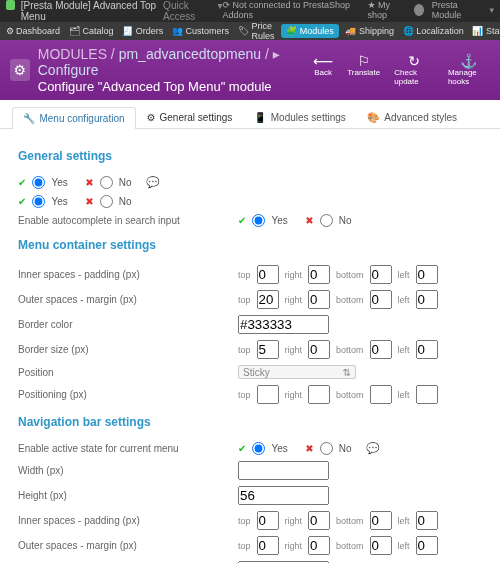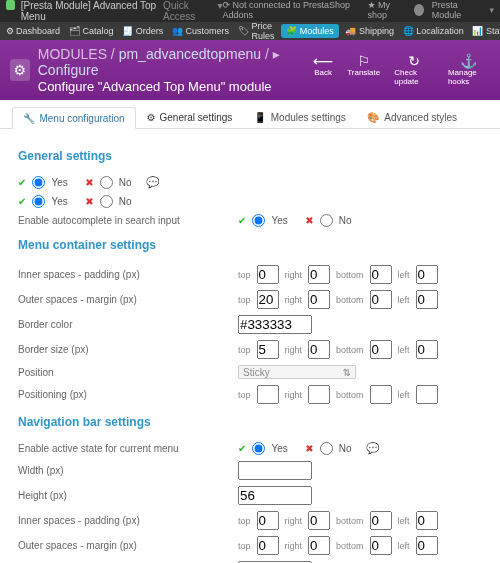--- a/index.html
+++ b/index.html
@@ -29,21 +29,21 @@
 .content{padding:12px 18px}
 h3.sec{color:#3097c9;font-size:12px;font-weight:bold;margin:8px 0 10px}
 .row{display:flex;align-items:center;padding:3px 0;min-height:18px}
 .row .lbl{width:220px;font-size:10px;color:#666}
 .row .ctrl{flex:1;display:flex;align-items:center;gap:6px;font-size:10px}
 .yesno{display:flex;align-items:center;gap:4px}
 .yesno .chk{color:#2b2}
 .yesno .x{color:#d33}
 .help{color:#e8a838;font-size:11px}
 .tiny{width:22px}
-.med{width:74px}
+.med{width:91px}
 .trbl{display:flex;gap:6px;align-items:center;font-size:9px;color:#888}
 .trbl span{font-size:9px}
 .select{border:1px solid #ccc;background:#f5f5f5;padding:1px 4px;font-size:10px;width:118px;height:14px;border-radius:2px;display:flex;justify-content:space-between;align-items:center;color:#888}
 input[type=radio]{margin:0}
 </style>
 </head>
 <body>
 
 <div class="topbar">
   <div class="logo"></div>

